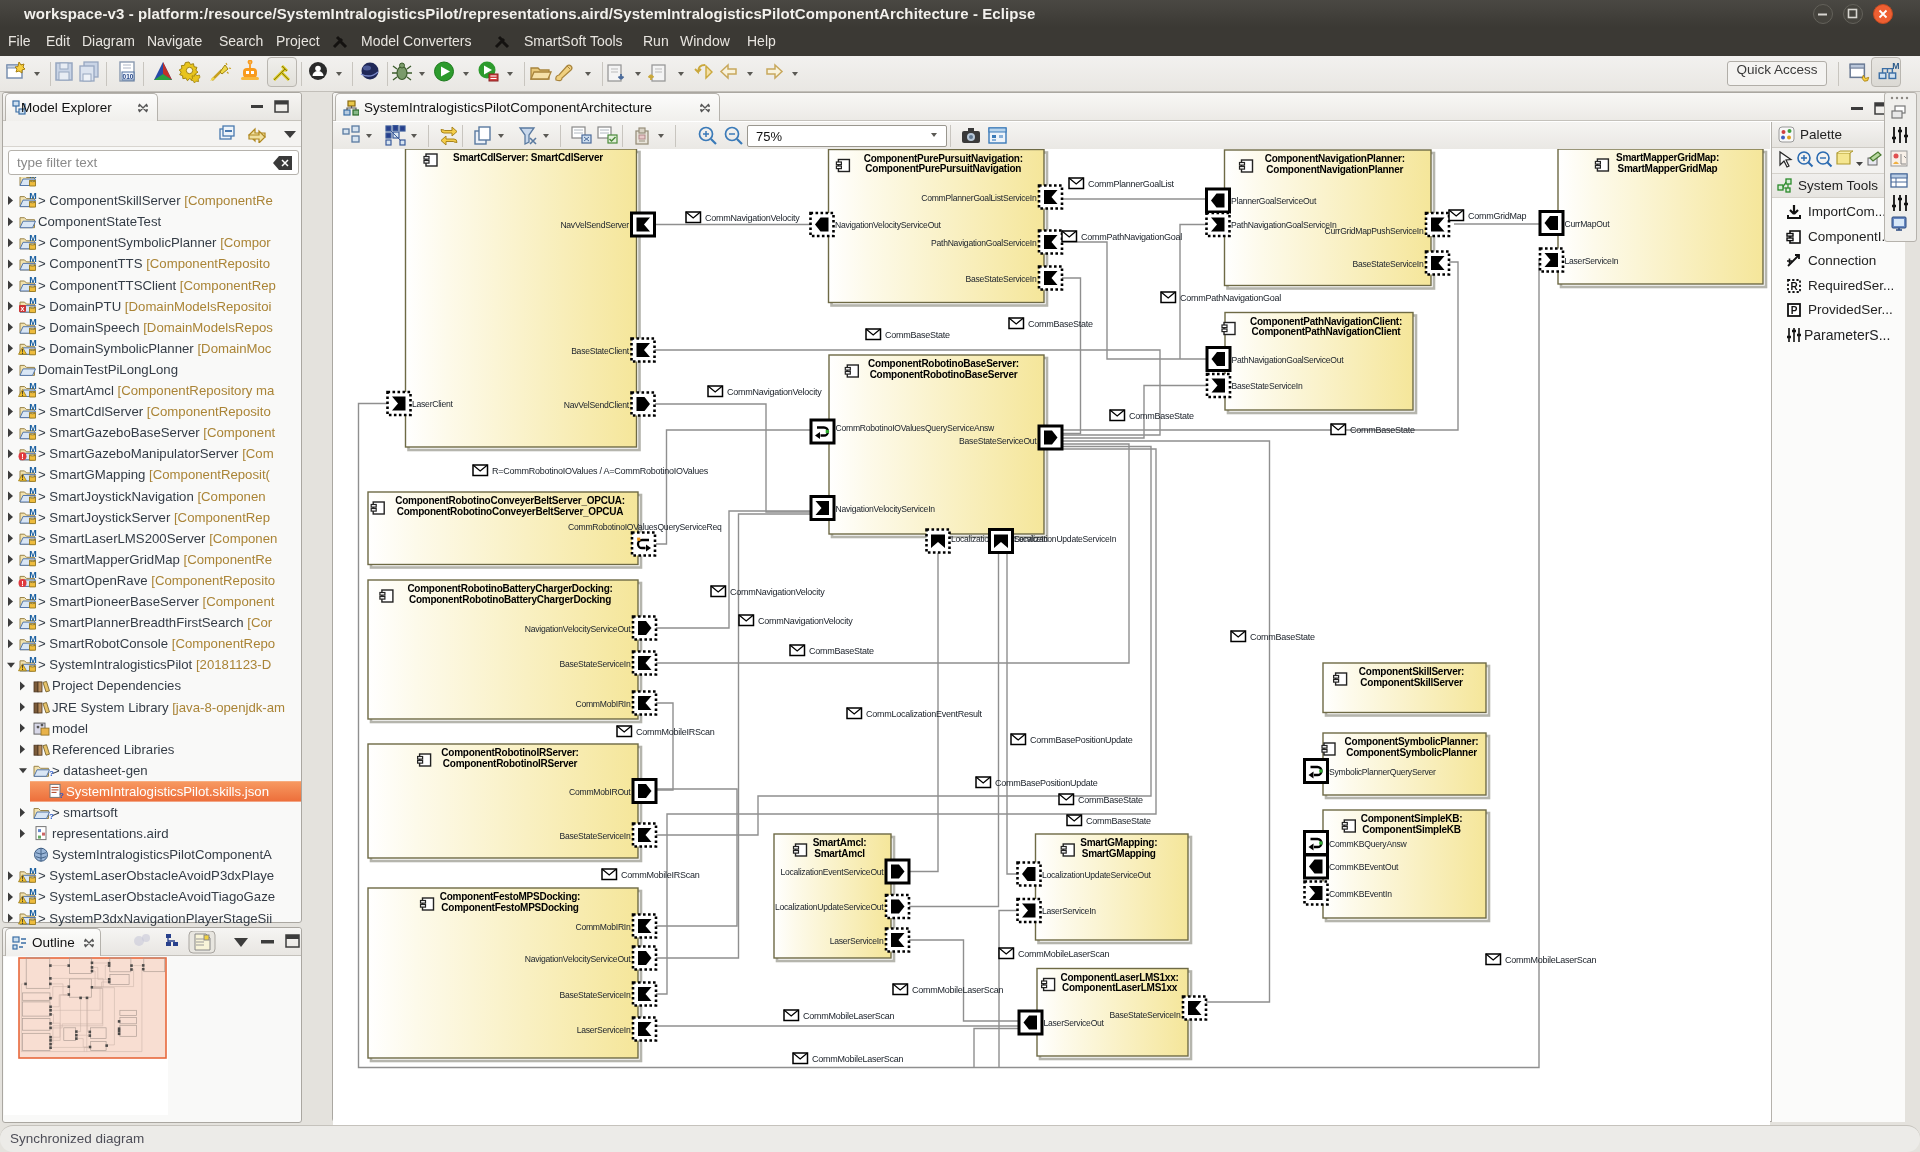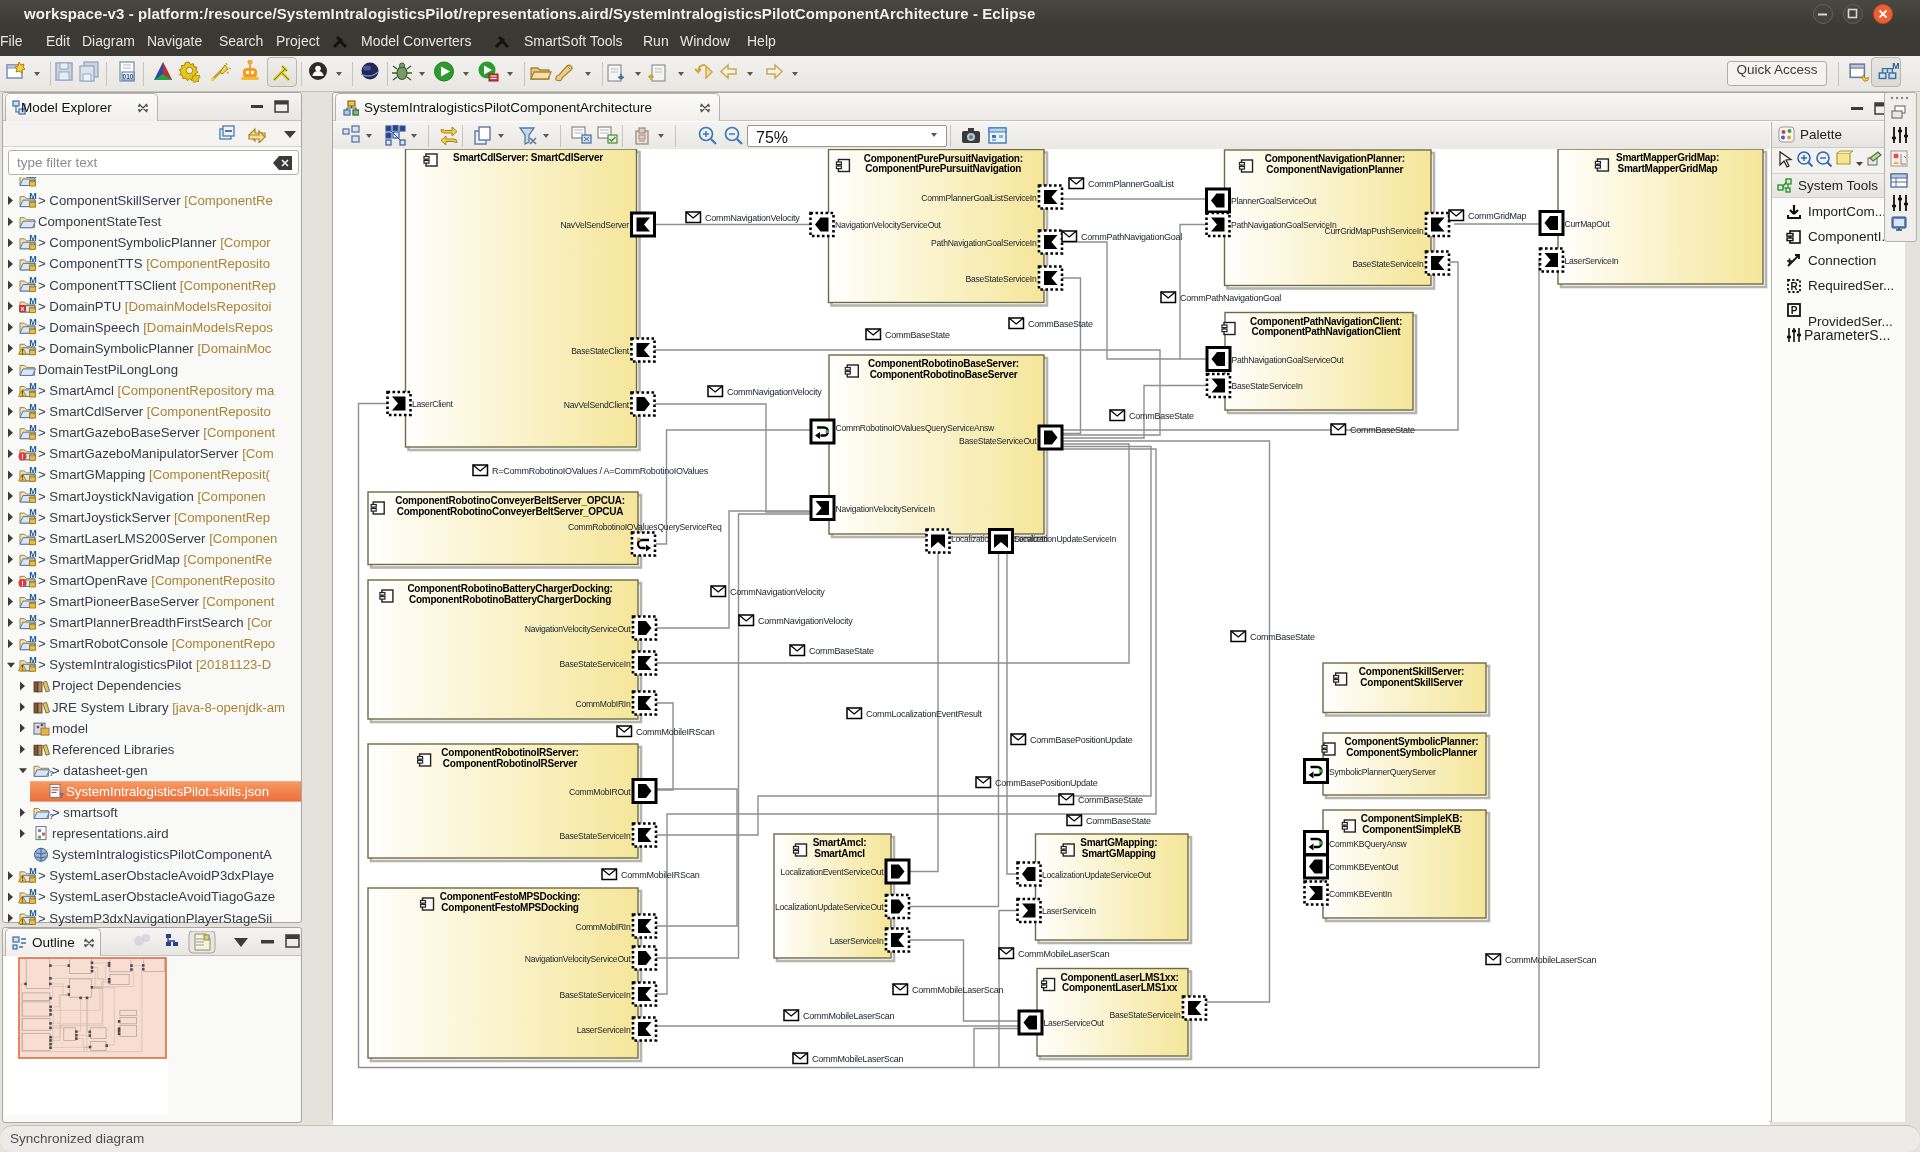--- a/index.html
+++ b/index.html
@@ -30,21 +30,21 @@
         <rect x="4" y="8.5" width="9" height="2" fill="#d8d6d1"></rect>
       </svg></div>
  <div class="wbtn" style="left:1843px;background:#45433d;border:1px solid #63615a;"><svg width="18" height="18">
         <rect x="4.5" y="4.5" width="8" height="8" fill="none" stroke="#d8d6d1" stroke-width="1.6"></rect>
       </svg></div>
  <div class="wbtn" style="left:1873px;background:#ee5f32;border:1px solid #c44a20;"><svg width="18" height="18">
         <path d="M5.5,5.5 l7,7 M12.5,5.5 l-7,7" stroke="#fff" stroke-width="1.8"></path>
       </svg></div>
 </div>
 <div id="menubar">
- <span style="left:0">File</span>
+ <span style="left:8px">File</span>
     <span style="left:46px">Edit</span>
     <span style="left:82px">Diagram</span>
  <span style="left:147px">Navigate</span>
     <span style="left:219px">Search</span>
     <span style="left:276px">Project</span>
  <svg style="position:absolute;left:332px;top:7px" width="22" height="17">
       <path d="M2,13 L10,5 M5,3 l4,4 M14,13 l-6,-6" stroke="#141210" stroke-width="3"></path>
     </svg>
  <span style="left:361px">Model Converters</span>
  <svg style="position:absolute;left:494px;top:7px" width="22" height="17">
@@ -673,21 +673,21 @@
       <svg style="position:absolute;left:364px;top:3px;" width="22" height="22" viewBox="0 0 22 22">
         <circle cx="9" cy="9" r="6.5" fill="none" stroke="#3a7ab8" stroke-width="1.7"></circle>
         <path d="M14,14 l5,5" stroke="#3a7ab8" stroke-width="2.2"></path>
         <path d="M6,9 h6 M9,6 v6" stroke="#3a7ab8" stroke-width="1.5"></path>
       </svg>
       <svg style="position:absolute;left:390px;top:3px;" width="22" height="22" viewBox="0 0 22 22">
         <circle cx="9" cy="9" r="6.5" fill="none" stroke="#3a7ab8" stroke-width="1.7"></circle>
         <path d="M14,14 l5,5" stroke="#3a7ab8" stroke-width="2.2"></path>
         <path d="M6,9 h6" stroke="#3a7ab8" stroke-width="1.5"></path>
       </svg>
-      <div style="position:absolute;left:414px;top:3px;width:200px;height:22px;background:#fff;border:1px solid #9a978f;border-radius:2px;font-size:16px;color:#111;padding:3px 0 12px 8px;">75%</div>
+      <div style="position:absolute;left:414px;top:3px;width:200px;height:22px;background:#fff;border:1px solid #9a978f;border-radius:2px;font-size:13px;color:#111;padding:3px 0 12px 8px;">75%</div>
       <div class="dd" style="left:598px;top:11px;"></div>
       <div class="sep" style="left:617px;top:3px;height:22px;"></div>
       <svg style="position:absolute;left:627px;top:3px;" width="22" height="22" viewBox="0 0 22 22">
         <rect x="2" y="6" width="18" height="12" rx="2" fill="#3a3a3a"></rect>
         <rect x="8" y="3" width="6" height="4" fill="#3a3a3a"></rect>
         <circle cx="11" cy="12" r="4" fill="#b8c8d8"></circle>
         <circle cx="11" cy="12" r="2" fill="#607890"></circle>
       </svg>
       <svg style="position:absolute;left:654px;top:3px;" width="22" height="22" viewBox="0 0 22 22">
         <rect x="2" y="3" width="17" height="15" fill="#eef4fa" stroke="#3a7ab8" stroke-width="1.4"></rect>
@@ -1163,21 +1163,21 @@
       <span style="position:absolute;left:36px;top:131.0px;font-size:13.5px;color:#222;">Connection</span>
       <svg width="16" height="16" style="position:absolute;left:14px;top:155.5px;">
         <rect x="2" y="2" width="12" height="12" fill="#fff" stroke="#111" stroke-width="1.8" stroke-dasharray="2.2,2"></rect>
         <text x="8" y="12" font-size="10" font-weight="bold" text-anchor="middle" fill="#111">R</text>
       </svg>
       <span style="position:absolute;left:36px;top:155.5px;font-size:13.5px;color:#222;">RequiredSer...</span>
       <svg width="16" height="16" style="position:absolute;left:14px;top:180.0px;">
         <rect x="2" y="2" width="12" height="12" fill="#fff" stroke="#111" stroke-width="1.8"></rect>
         <text x="8" y="12" font-size="10" font-weight="bold" text-anchor="middle" fill="#111">P</text>
       </svg>
-      <span style="position:absolute;left:36px;top:192px;font-size:13.5px;color:#222;text-align:right;">ProvidedSer...</span>
+      <span style="position:absolute;left:36px;top:180.0px;font-size:13.5px;color:#222;text-align:right;">ProvidedSer...</span>
       <svg width="16" height="16" style="position:absolute;left:14px;top:204.5px;">
         <g stroke="#111" stroke-width="1.6">
           <path d="M3,1 v14 M8,1 v14 M13,1 v14"></path>
           <path d="M1,10 h4 M6,4 h4 M11,8 h4" stroke-width="2.4"></path>
         </g>
       </svg>
       <span style="position:absolute;left:32px;top:204.5px;font-size:14px;color:#222;">ParameterS...</span>
  </div>
 </div>
 

